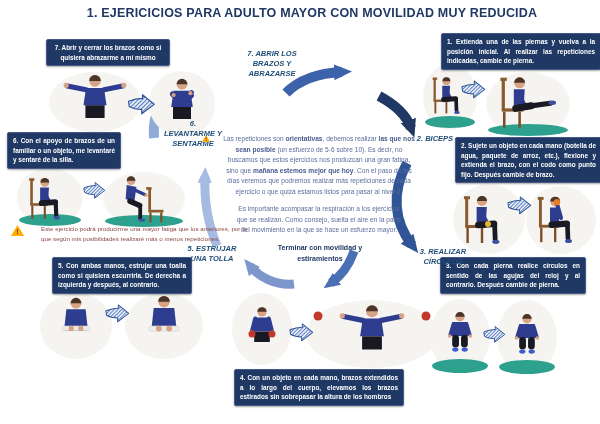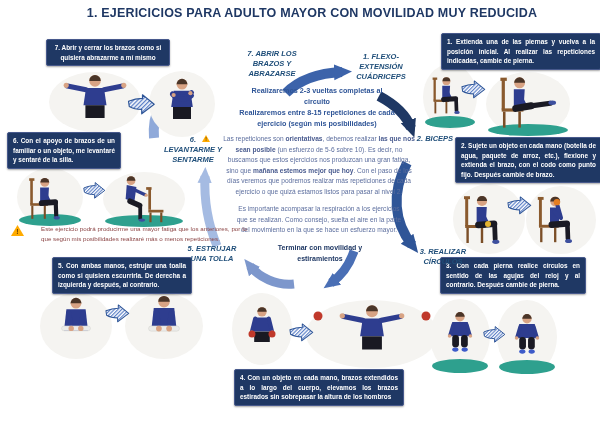--- a/index.html
+++ b/index.html
@@ -20,21 +20,21 @@
   #c3{left:440px;top:257px;width:134px;}
   #c4{left:234px;top:369px;width:158px;}
   .st{position:absolute;z-index:2;color:#1F4E79;font-weight:bold;font-size:7.5px;
       line-height:1.3;text-align:center;font-style:italic;}
   #l7{left:240px;top:49px;width:64px;}
   #l1{left:342px;top:52px;width:78px;}
   #l2{left:410px;top:134px;width:50px;}
   #l3{left:404px;top:247px;width:78px;}
   #l4{left:276px;top:292px;width:72px;}
   #l5{left:181px;top:244px;width:62px;}
-  #l6{left:164px;top:135px;width:58px;}
+  #l6{left:164px;top:119px;width:58px;}
   #intro1{left:238px;top:85px;width:134px;font-size:7.2px;font-weight:bold;color:#2F5597;
           text-align:center;line-height:1.55;}
   #intro2{left:224px;top:107px;width:162px;font-size:7.2px;font-weight:bold;color:#2F5597;
           text-align:center;line-height:1.55;}
   #note1{left:210px;top:134px;width:194px;font-size:6.6px;color:#5C6E9E;text-align:center;
          line-height:1.6;}
   #note1 b{color:#4A5C90;}
   #note2{left:220px;top:204px;width:174px;font-size:6.6px;color:#5C6E9E;text-align:center;
          line-height:1.6;}
   #finish{left:260px;top:243px;width:96px;font-size:7px;font-weight:bold;color:#1F3864;
@@ -303,28 +303,25 @@
 
   <div class="co" id="c7">7. Abrir y cerrar los brazos como si quisiera abrazarme a mí mismo</div>
   <div class="co" id="c1">1. Extienda una de las piernas y vuelva a la posición inicial. Al realizar las repeticiones indicadas, cambie de pierna.</div>
   <div class="co" id="c2">2. Sujete un objeto en cada mano (botella de agua, paquete de arroz, etc.), flexione y extienda el brazo, con el codo como punto fijo. Después cambie de brazo.</div>
   <div class="co" id="c6">6. Con el apoyo de brazos de un familiar o un objeto, me levantaré y sentaré de la silla.</div>
   <div class="co" id="c5">5. Con ambas manos, estrujar una toalla como si quisiera escurrirla. De derecha a izquierda y después, al contrario.</div>
   <div class="co" id="c3">3. Con cada pierna realice círculos en sentido de las agujas del reloj y al contrario. Después cambie de pierna.</div>
   <div class="co" id="c4">4. Con un objeto en cada mano, brazos extendidos a lo largo del cuerpo, elevamos los brazos estirados sin sobrepasar la altura de los hombros</div>
 
   <div class="st" id="l7">7. ABRIR LOS BRAZOS Y ABRAZARSE</div>
-  <div class="st" id="l1">1. FLEXO-EXTENSIÓN CUÁDRICEPS</div>
   <div class="st" id="l2">2. BICEPS</div>
   <div class="st" id="l3">3. REALIZAR CÍRCULOS</div>
   <div class="st" id="l5">5. ESTRUJAR UNA TOLLA</div>
   <div class="st" id="l6">6. LEVANTARME Y SENTARME</div>
 
-  <div class="txt" id="intro1">Realizaremos 2-3 vueltas completas al circuito</div>
-  <div class="txt" id="intro2">Realizaremos entre 8-15 repeticiones de cada ejercicio (según mis posibilidades)</div>
   <span class="tri" id="triNote">
       <i>!</i>
     </span>
   <div class="txt" id="note1"><span>Las repeticiones son </span><b>orientativas</b><span>, debemos realizar </span><b>las que nos sean posible</b><span> (un esfuerzo de 5-6 sobre 10). Es decir, no buscamos que estos ejercicios nos produzcan una gran fatiga, sino que </span><b>mañana estemos mejor que hoy</b><span>. Con el paso de los días veremos que podremos realizar más repeticiones de cada ejercicio o que quizá estamos listos para pasar al nivel 2.</span></div>
   <div class="txt" id="note2">Es importante acompasar la respiración a los ejercicios que se realizan. Como consejo, suelta el aire en la parte del movimiento en la que se hace un esfuerzo mayor.</div>
   <div class="txt" id="finish">Terminar con movilidad y estiramientos</div>
 
   <span class="tri" id="triWarn">
       <i>!</i>
     </span>

